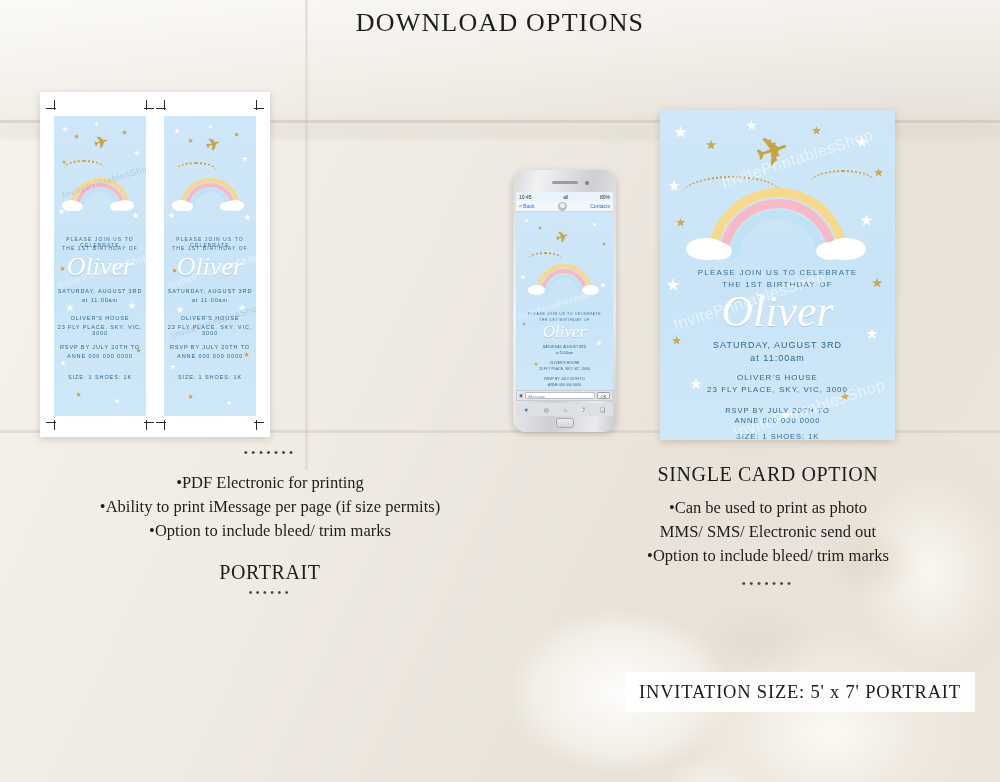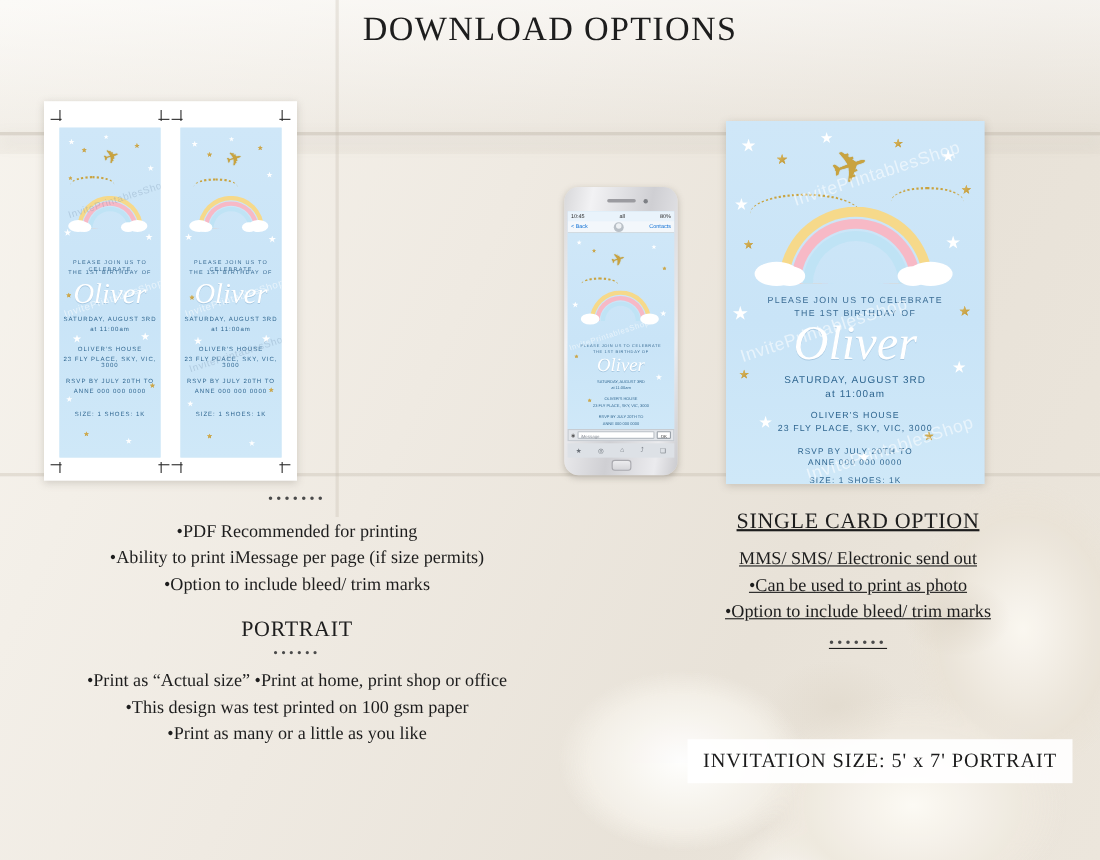--- a/index.html
+++ b/index.html
@@ -50,21 +50,21 @@
       radial-gradient(ellipse 90px 60px at 200px 200px, rgba(222,214,200,.55), rgba(222,214,200,0) 70%),
       radial-gradient(ellipse 70px 50px at 310px 120px, rgba(214,205,190,.45), rgba(214,205,190,0) 70%);
   }
 
   
   .header{
     position:absolute; left:0; top:8px; width:100%;
     text-align:center; color:#1d1d1d;
   }
   .header .h1{
-    font-size:31px; letter-spacing:1.2px;
+    font-size:26px; letter-spacing:1.2px;
   }
   .header .h2{
     font-size:27px; font-style:italic; margin-top:6px;
   }
 
   
   .inv{
     position:relative;
     background:#cde6f7;
     overflow:hidden;
@@ -217,21 +217,21 @@
   
   .dots{
     text-align:center; color:#4a4a4a; letter-spacing:3px; font-size:13px;
   }
 
   
   .col-left{
     position:absolute; left:30px; top:445px; width:480px; text-align:center; color:#1d1d1d;
   }
   .col-right{
-    position:absolute; left:600px; top:445px; width:360px; text-align:center; color:#1d1d1d;text-decoration:underline;
+    position:absolute; left:588px; top:445px; width:360px; text-align:center; color:#1d1d1d;
   }
   .opt-title{ font-size:20px; letter-spacing:.6px; margin-top:6px; }
   .bullets{ margin-top:10px; font-size:16.5px; line-height:1.45; }
   .bullets div{ white-space:nowrap; }
   .printing-title{ font-size:20px; letter-spacing:.6px; }
   .footer-note{
     font-size:13px; letter-spacing:.6px; margin-top:16px; color:#2a2a2a;
   }
   .size-band{
     position:absolute; left:625px; top:672px; width:350px; height:40px;
@@ -478,36 +478,31 @@
   <div class="inv-text" style="top:322px;font-size:7.5px;letter-spacing:1px;color:#2f6690;">SIZE: 1 SHOES: 1K</div>
 
   <div class="wm" style="left:58px;top:40px;font-size:16px;">InvitePrintablesShop</div>
   <div class="wm" style="left:10px;top:182px;font-size:16px;">InvitePrintablesShop</div>
   <div class="wm" style="left:70px;top:290px;font-size:16px;">InvitePrintablesShop</div>
 </div>
 
 <div class="col-left">
   <div class="dots">•••••••</div>
   <div class="bullets">
-    <div>•PDF Recommended for printing</div>
+    <div>•PDF Electronic for printing</div>
     <div>•Ability to print iMessage per page (if size permits)</div>
     <div>•Option to include bleed/ trim marks</div>
   </div>
   <div style="margin-top:18px;" class="printing-title">PORTRAIT</div>
   <div class="dots" style="font-size:12px;margin-top:2px;">••••••</div>
-  <div class="bullets" style="margin-top:6px;">
-    <div>•Print as “Actual size” •Print at home, print shop or office</div>
-    <div>•This design was test printed on 100 gsm paper</div>
-    <div>•Print as many or a little as you like</div>
-  </div>
 </div>
 
 <div class="col-right">
   <div class="opt-title" style="margin-top:18px;">SINGLE CARD OPTION</div>
   <div class="bullets">
+    <div>•Can be used to print as photo</div>
     <div>MMS/ SMS/ Electronic send out</div>
-    <div>•Can be used to print as photo</div>
     <div>•Option to include bleed/ trim marks</div>
   </div>
   <div class="dots" style="margin-top:8px;">•••••••</div>
 </div>
 
 <div class="size-band">INVITATION SIZE: 5' x 7' PORTRAIT</div>
 
 </body></html>

